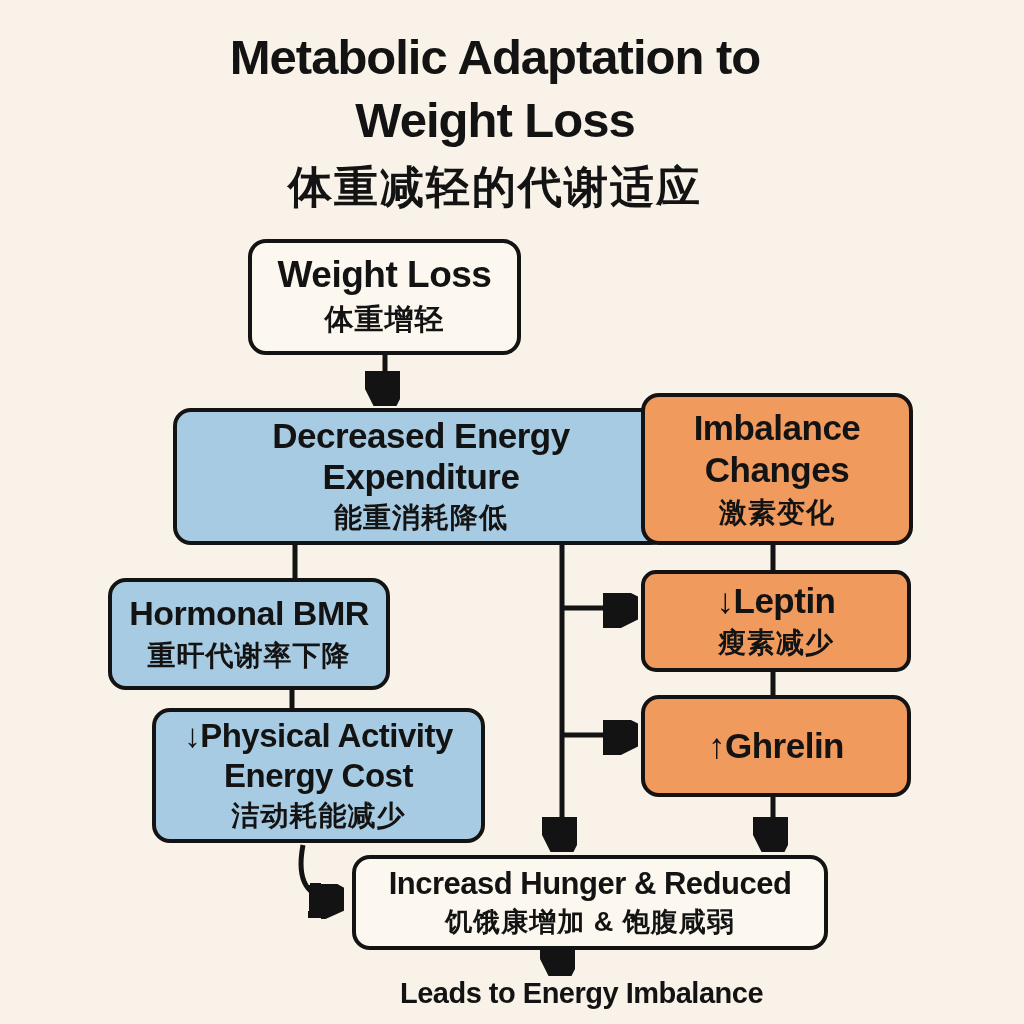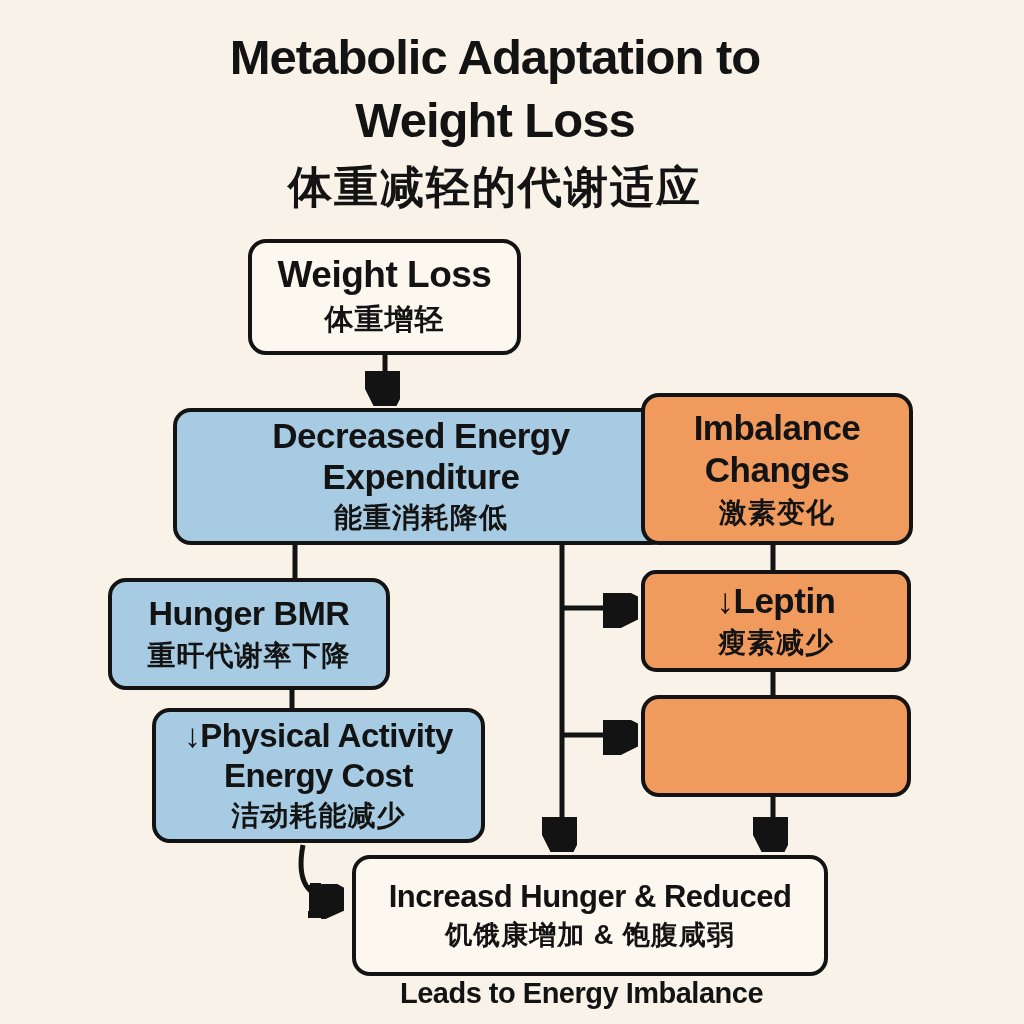--- a/index.html
+++ b/index.html
@@ -50,21 +50,21 @@
   #node-physical .zh{font-size:28px;margin-top:2px;}
 
   #node-leptin{left:641px;top:570px;width:270px;height:102px;border-radius:15px;}
   #node-leptin .en{font-size:35px;}
   #node-leptin .zh{font-size:28px;margin-top:3px;}
 
   #node-ghrelin{left:641px;top:695px;width:270px;height:102px;}
   #node-ghrelin .en{font-size:35px;}
   #node-ghrelin .zh{font-size:28px;margin-top:3px;}
 
-  #node-hunger{left:352px;top:855px;width:476px;height:121px;}
+  #node-hunger{left:352px;top:855px;width:476px;height:95px;}
   #node-hunger .en{font-size:31px;}
   #node-hunger .zh{font-size:27px;margin-top:2px;}
 
   .footer-caption{
     position:absolute;left:400px;top:977px;width:410px;
     font-weight:bold;font-size:29px;letter-spacing:-0.5px;
   }
   svg.connectors{position:absolute;left:0;top:0;width:1024px;height:1024px;pointer-events:none;}
   svg.connectors line, svg.connectors path{stroke:var(--border);stroke-width:5;fill:none;}
 </style>
@@ -109,36 +109,37 @@
     <div class="zh">能重消耗降低</div>
   </div>
 
   <div id="node-hormonal" class="node orange">
     <div class="en">Imbalance</div>
     <div class="en">Changes</div>
     <div class="zh">激素变化</div>
   </div>
 
   <div id="node-bmr" class="node blue">
-    <div class="en">Hunger BMR</div>
+    <div class="en">Hormonal BMR</div>
     <div class="zh">重旰代谢率下降</div>
   </div>
 
   <div id="node-physical" class="node blue">
     <div class="en">↓Physical Activity</div>
     <div class="en">Energy Cost</div>
     <div class="zh">洁动耗能减少</div>
   </div>
 
   <div id="node-leptin" class="node orange">
     <div class="en">↓Leptin</div>
     <div class="zh">瘦素减少</div>
   </div>
 
   <div id="node-ghrelin" class="node orange">
+    <div class="en">↑Ghrelin</div>
   </div>
 
   <div id="node-hunger" class="node white">
     <div class="en">Increasd Hunger &amp; Reduced</div>
     <div class="zh">饥饿康增加 &amp; 饱腹咸弱</div>
   </div>
 
   <div class="footer-caption">Leads to Energy Imbalance</div>
 
 </div>

